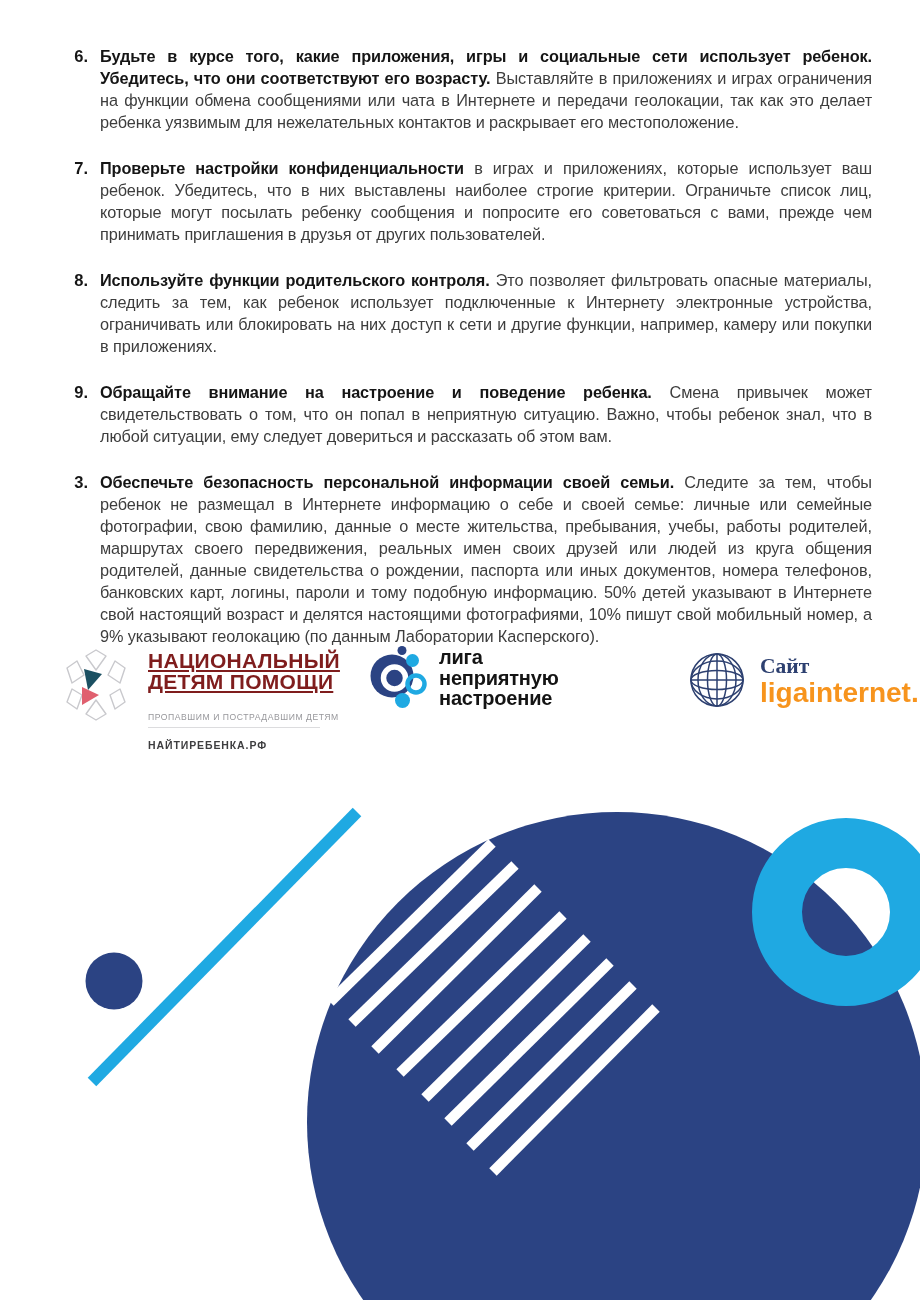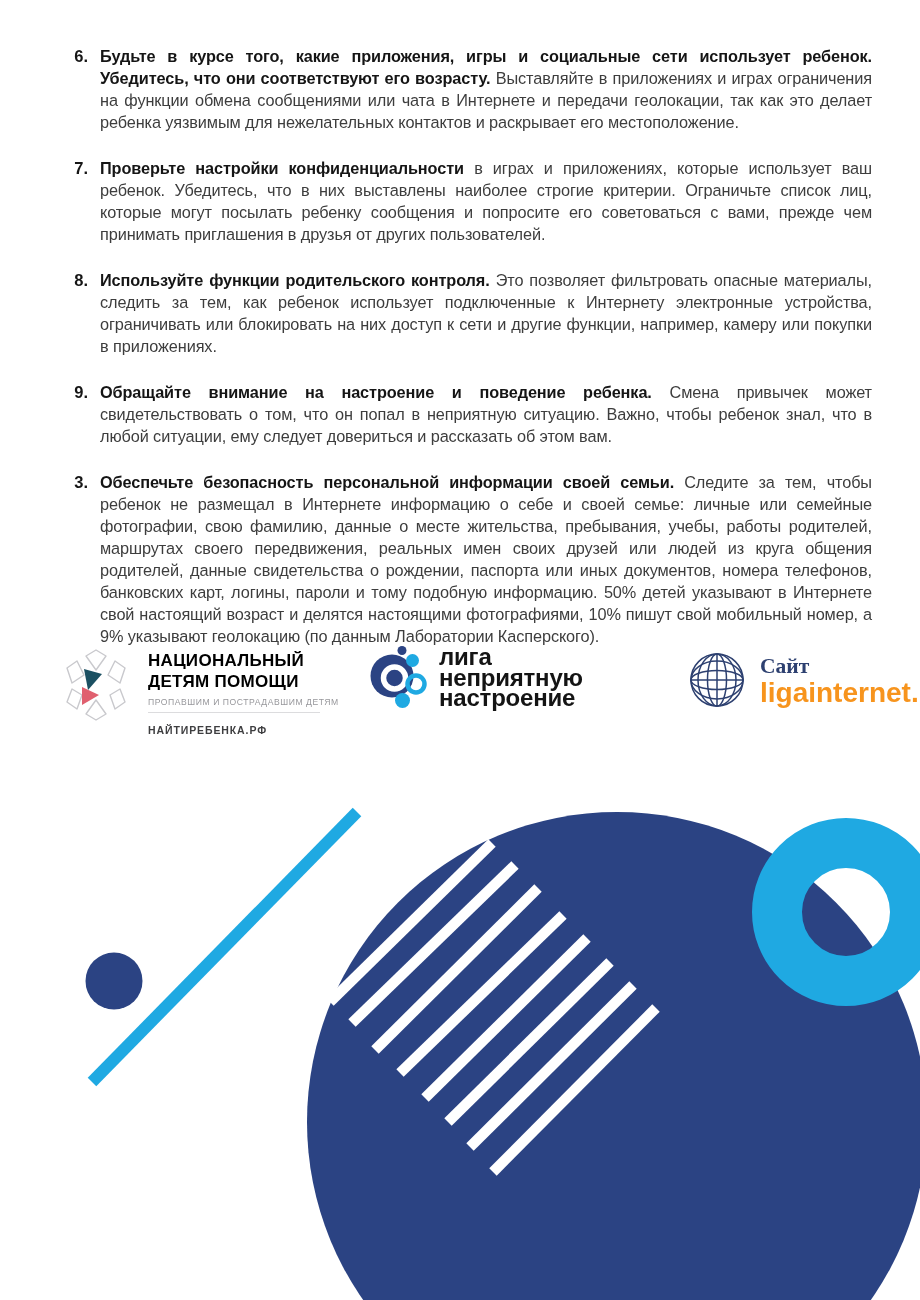--- a/index.html
+++ b/index.html
@@ -10,25 +10,25 @@
   }
   
   .tips{position:absolute; left:56px; top:45px; width:816px; display:flex; flex-direction:column; gap:24px;}
   .tip{display:flex;}
   .tip-num{flex:none; width:32px; text-align:right; font-size:16.5px; line-height:22px; font-weight:700; color:#161616;}
   .tip-body{flex:1; margin-left:12px; font-size:16.3px; line-height:22px; text-align:justify; color:#3d3d3d; letter-spacing:-0.1px;}
   .tip-body b{font-weight:700; color:#151515;}
   
   .logo-ncp{position:absolute; left:58px; top:644px; display:flex;}
   .ncp-text{margin-left:14px; padding-top:6px;}
-  .ncp-title{font-size:17px; line-height:21px; font-weight:800; color:#000000; letter-spacing:0.3px;}
-  .ncp-sub{font-size:8.6px; color:#97979b; letter-spacing:0.55px; margin-top:5px;}
+  .ncp-title{font-size:21px; line-height:21px; font-weight:800; color:#7f1d1d; letter-spacing:0.3px;text-decoration:underline;}
+  .ncp-sub{font-size:8.6px; color:#97979b; letter-spacing:0.55px; margin-top:20px;}
   .ncp-site{font-size:10.5px; font-weight:800; color:#3e3e40; letter-spacing:0.9px; margin-top:5px; border-top:1px solid #dcdcde; padding-top:11px; width:172px;}
   .logo-liga{position:absolute; left:368px; top:643px; display:flex;}
-  .liga-text{margin-left:7px; padding-top:4px; font-size:24px; line-height:20.5px; font-weight:800; color:#141414; letter-spacing:-0.2px;}
+  .liga-text{margin-left:7px; padding-top:4px; font-size:20px; line-height:20.5px; font-weight:800; color:#141414; letter-spacing:-0.2px;}
   .logo-site{position:absolute; left:688px; top:651px; display:flex;}
   .site-text{margin-left:12px; padding-top:2px;}
   .site-label{font-size:21.5px; line-height:26px; font-weight:600; color:var(--siteblue);font-family:Liberation Serif, serif;}
   .site-url{font-size:28px; line-height:28px; font-weight:700; color:var(--orange);}
   
   .decor{position:absolute; left:0; top:780px;}
   .navy-fill{fill:var(--navy);}
   .cyan-fill{fill:var(--cyan);}
   .cyan-stroke{stroke:var(--cyan); fill:none;}
   .white-stroke{stroke:#ffffff;}

